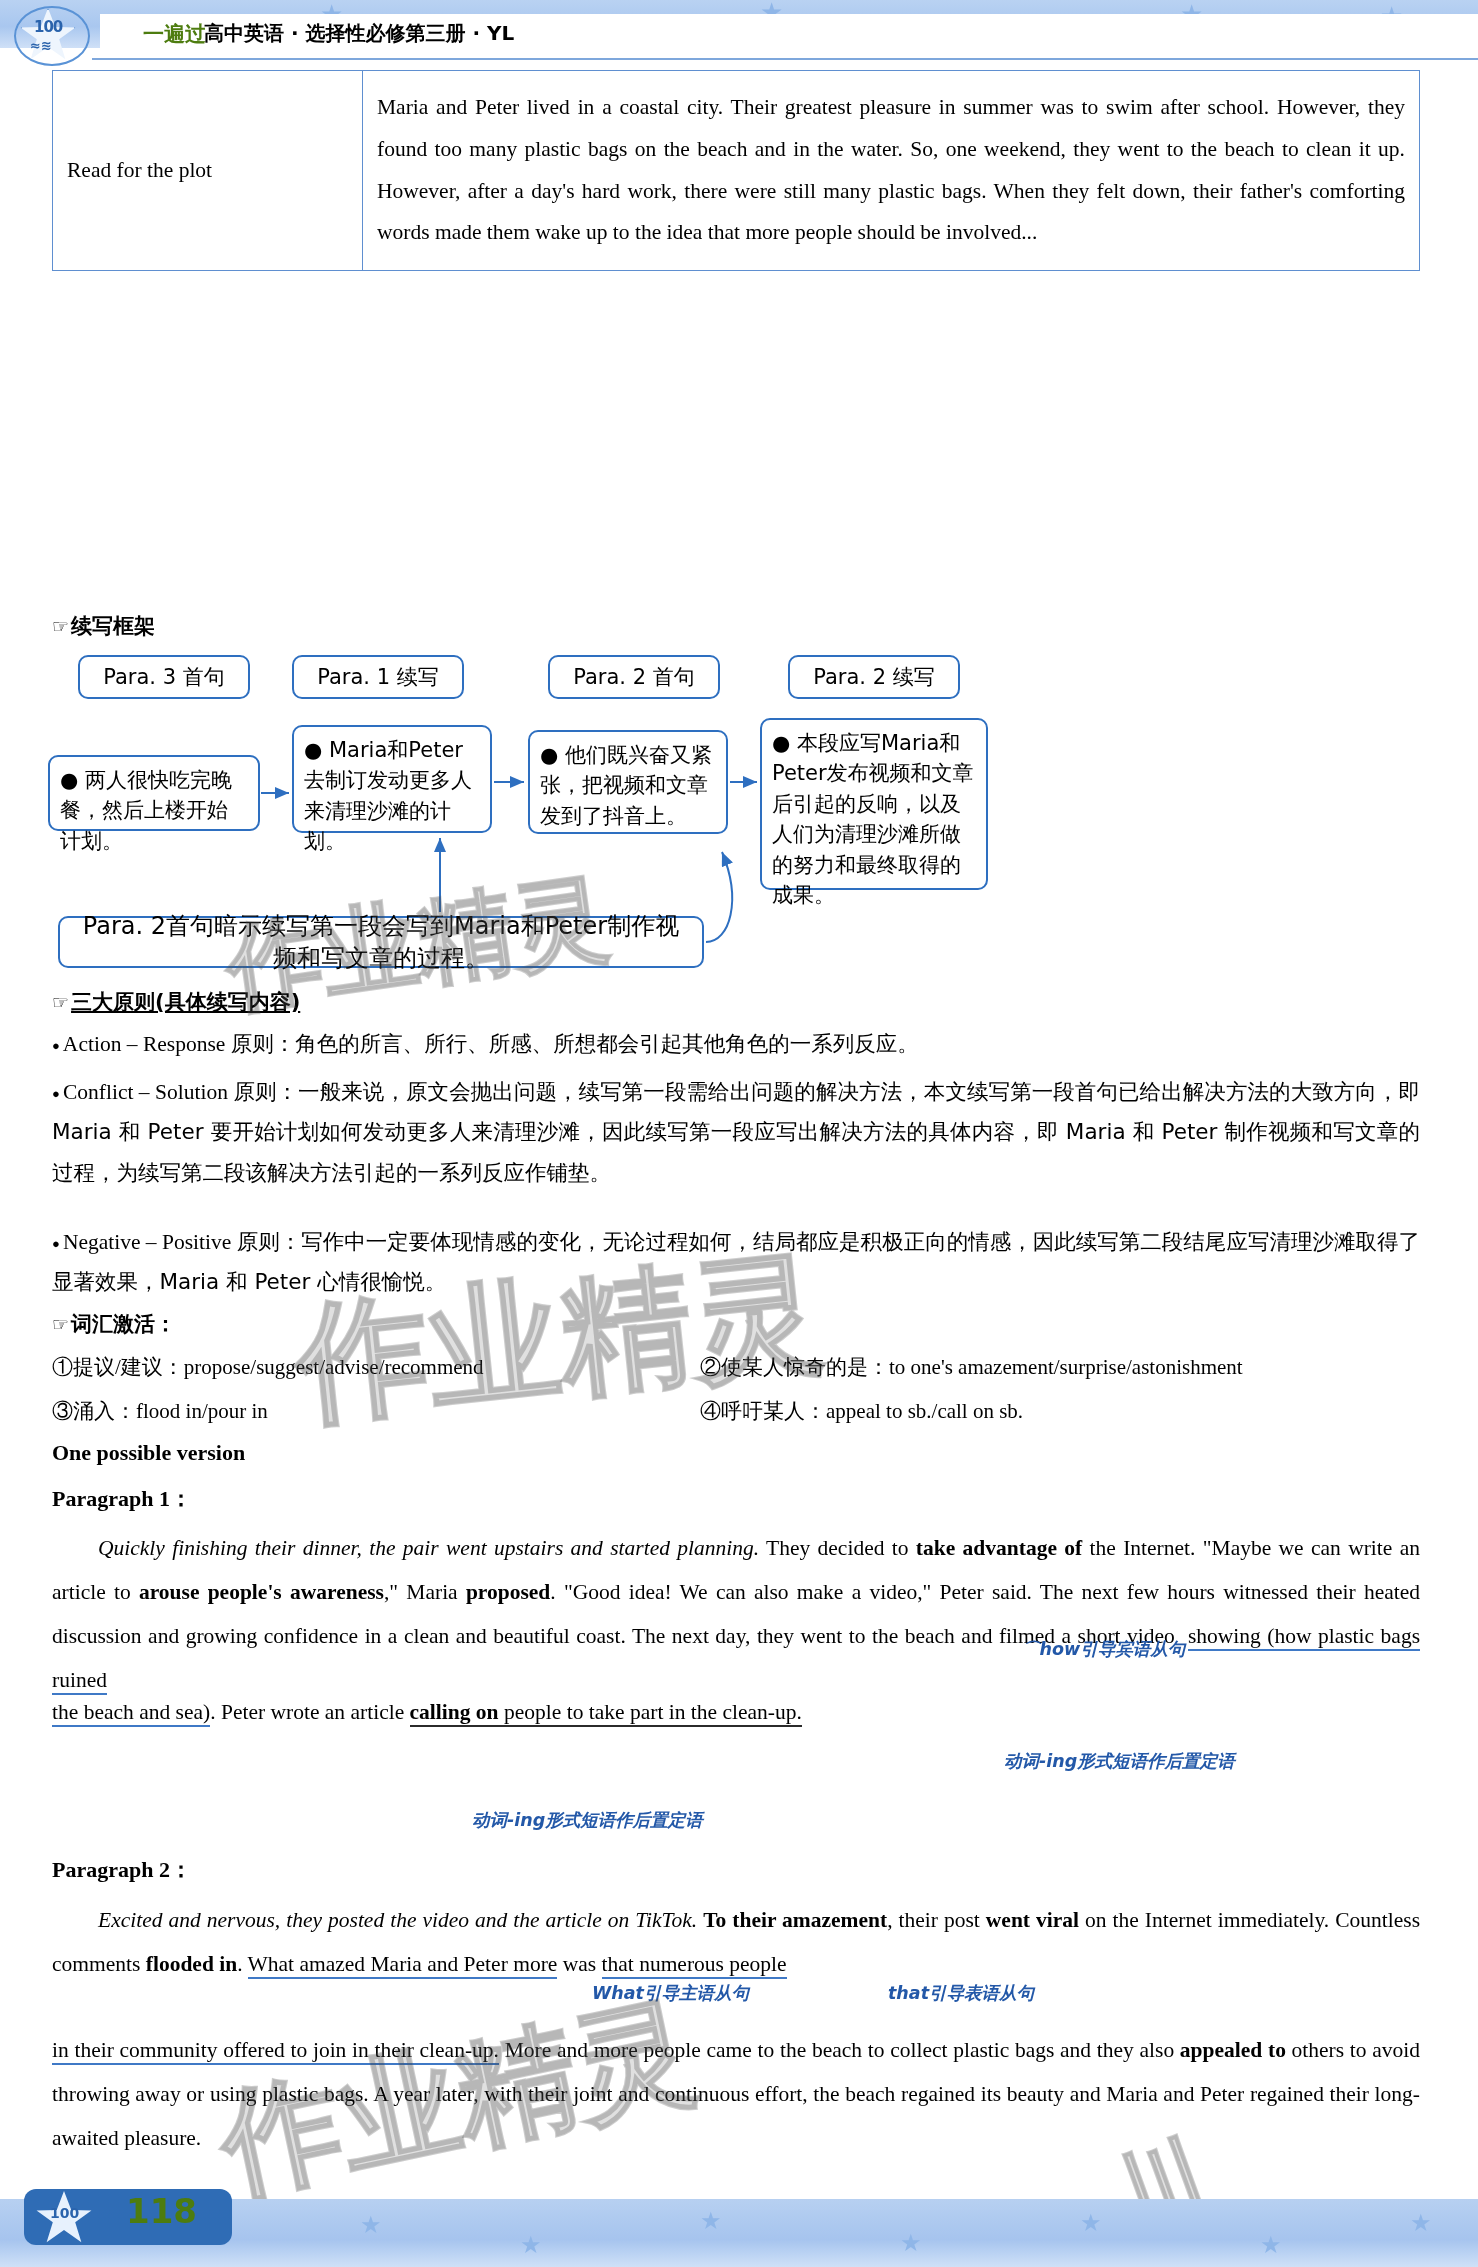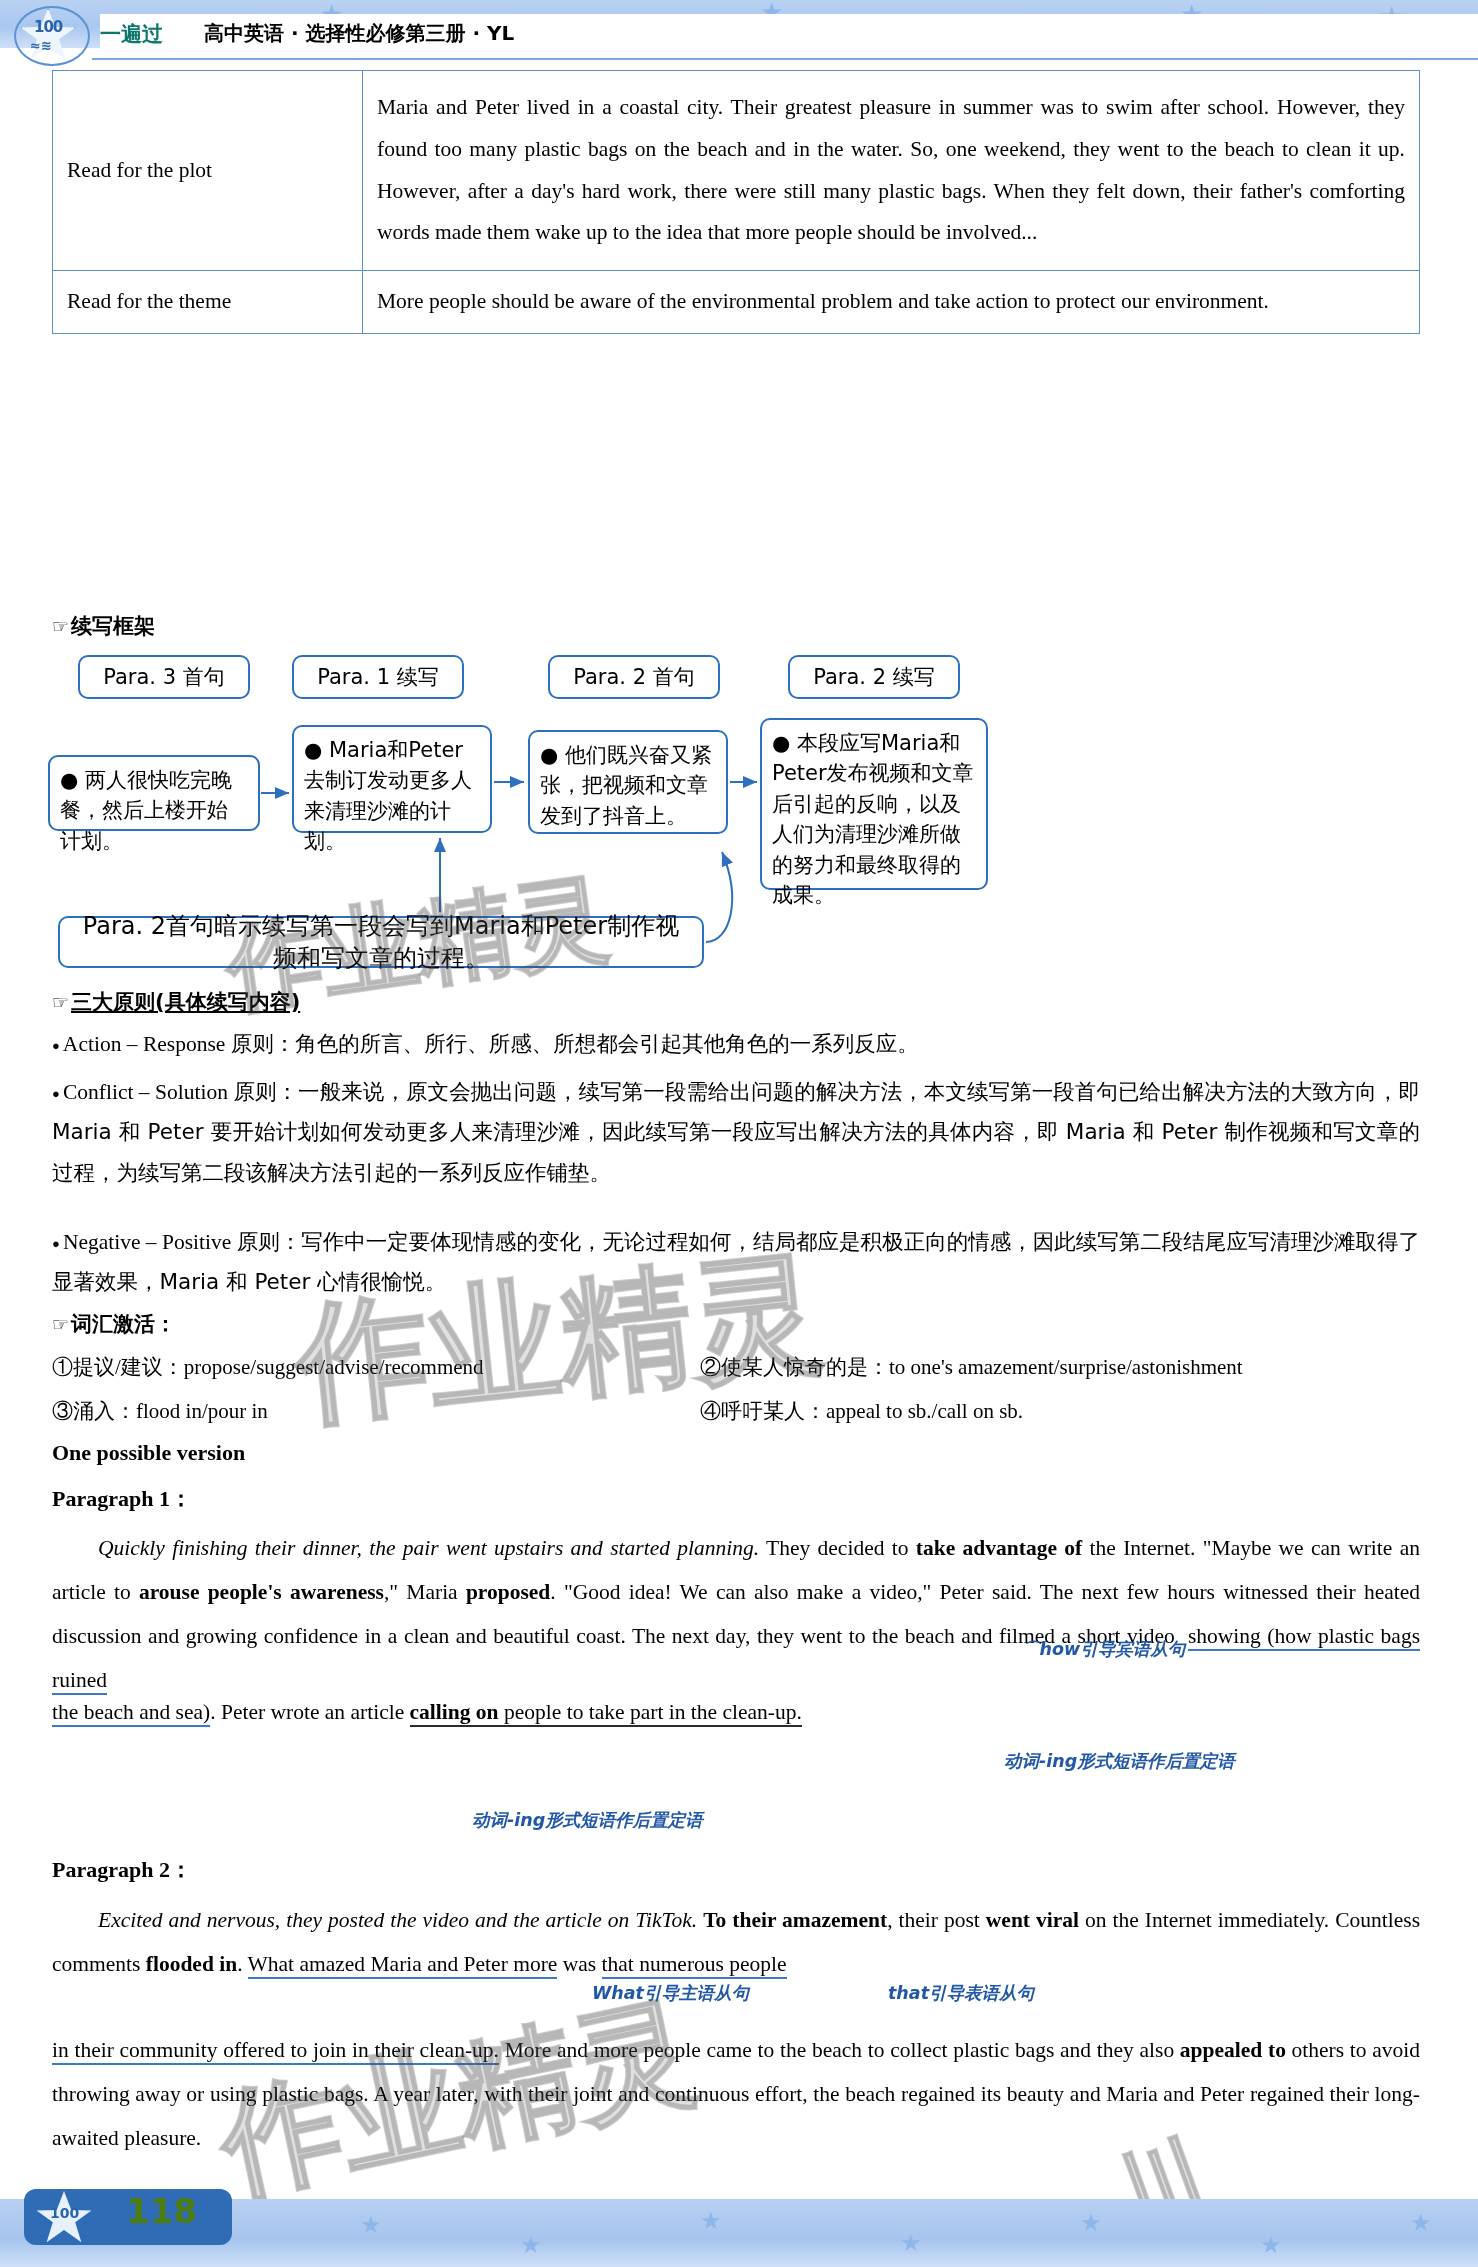--- a/index.html
+++ b/index.html
@@ -48,22 +48,23 @@
     font-family:"DejaVu Sans", sans-serif; font-weight:bold;
     font-size:15px; color:#2a63ac; letter-spacing:-1px;
   }
   .hdr-logo .logoface {
     position:absolute; left:16px; top:32px; font-size:13px; color:#2a63ac;
     font-family:"DejaVu Sans", sans-serif; font-weight:bold;
   }
   .hdr-brand {
     position:absolute; left:100px; top:20px;
     font-family:"DejaVu Sans","Liberation Sans",sans-serif;
-    font-weight:bold; font-size:21px; color:#0f766e;
+    font-weight:bold; font-size:21px; color:#4d7c0f;
     letter-spacing:0px;
+    padding-left:43px;
   }
   .hdr-title {
     position:absolute; left:204px; top:20px;
     font-family:"DejaVu Sans","Liberation Sans",sans-serif;
     font-weight:bold; font-size:20px; color:#000;
   }
 
   
   .tbl {
     position:absolute; left:52px; top:70px; width:1368px;
@@ -217,24 +218,20 @@
   <div class="logoface">≈≋</div>
 </div>
 <div class="hdr-brand">一遍过</div>
 <div class="hdr-title">高中英语 · 选择性必修第三册 · YL</div>
 
 <table class="tbl">
   <tbody>
       <tr>
     <td class="label">Read for the plot</td>
     <td class="body plot">Maria and Peter lived in a coastal city. Their greatest pleasure in summer was to swim after school. However, they found too many plastic bags on the beach and in the water. So, one weekend, they went to the beach to clean it up. However, after a day's hard work, there were still many plastic bags. When they felt down, their father's comforting words made them wake up to the idea that more people should be involved...</td>
-  </tr>
-  <tr>
-    <td class="label">Read for the theme</td>
-    <td class="body">More people should be aware of the environmental problem and take action to protect our environment.</td>
   </tr>
 </tbody>
   </table>
 
 <div class="sec-head" style="left:52px; top:612px;">
   <span class="hand-icon">☞</span><span>续写框架</span>
 </div>
 
 <div class="node head" style="left:78px; top:655px; width:172px;">Para. 3 首句</div>
 <div class="node head" style="left:292px; top:655px; width:172px;">Para. 1 续写</div>

